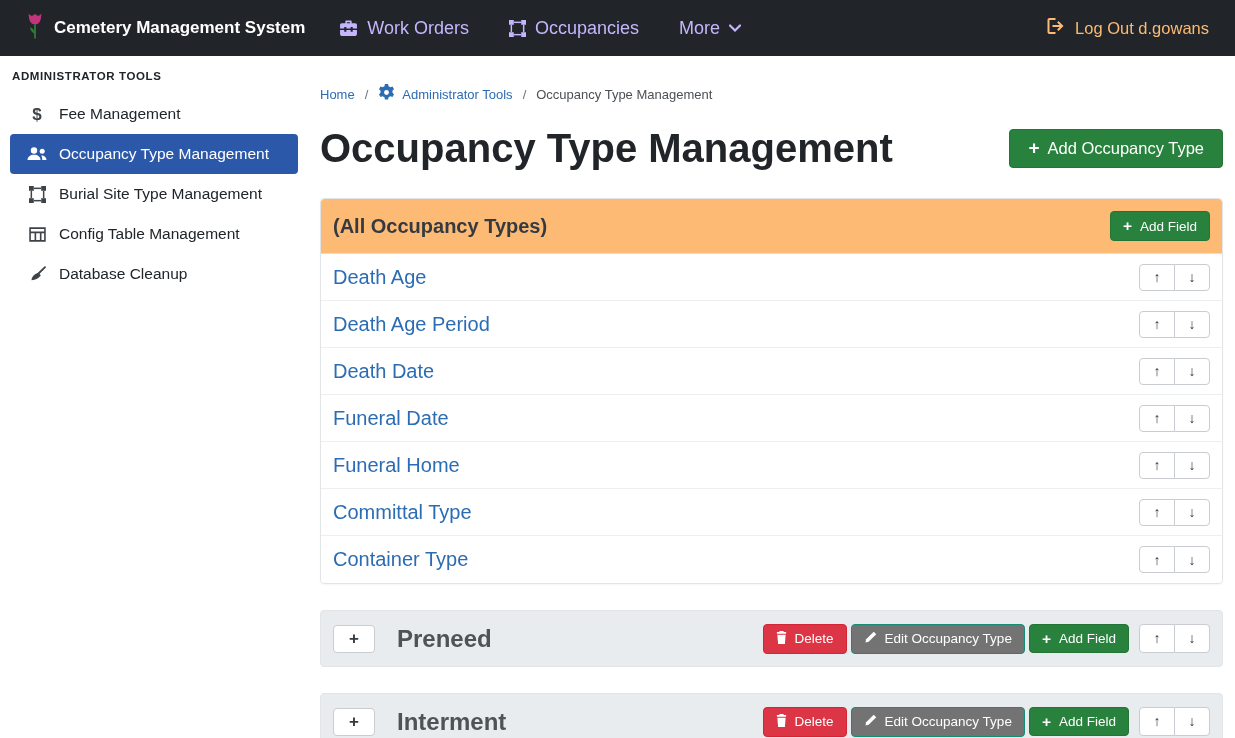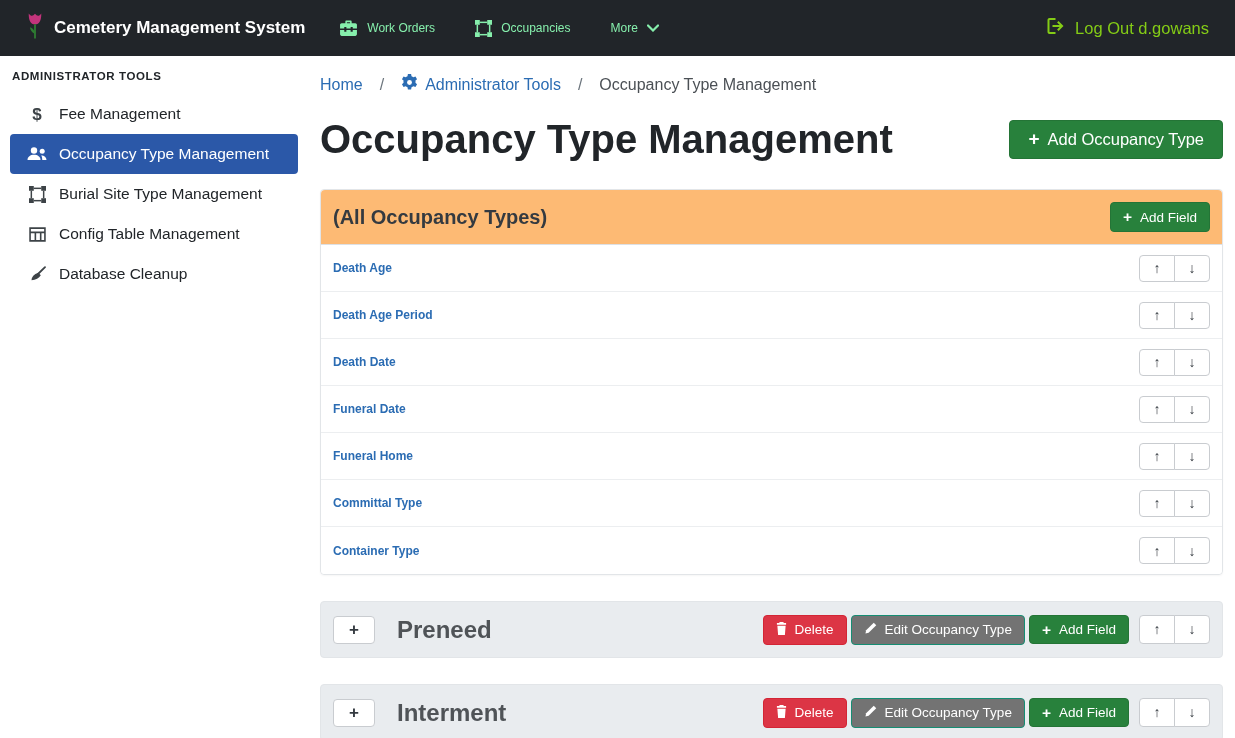--- a/index.html
+++ b/index.html
@@ -11,24 +11,24 @@
   }
 
   
   .navbar {
     height:56px; background:#212529; display:flex; align-items:center;
     padding:0 26px; color:#d8dadd;
   }
   .brand { display:flex; align-items:center; gap:10px; margin-right:34px; cursor:pointer; }
   .brand-title { color:#ffffff; font-weight:700; font-size:17px; white-space:nowrap; }
   .nav-items { display:flex; align-items:center; gap:40px; }
-  .nav-item { display:flex; align-items:center; gap:9px; font-size:12px; color:#86efac; cursor:pointer; white-space:nowrap; }
+  .nav-item { display:flex; align-items:center; gap:9px; font-size:18px; color:#c4b5fd; cursor:pointer; white-space:nowrap; }
   .nav-item svg { display:block; }
   .nav-spacer { flex:1; }
-  .logout { display:flex; align-items:center; gap:9px; font-size:16.5px; color:#84cc16; cursor:pointer; white-space:nowrap; }
+  .logout { display:flex; align-items:center; gap:9px; font-size:16.5px; color:#fdba74; cursor:pointer; white-space:nowrap; }
 
   
   .layout { display:flex; height:682px; }
 
   
   .sidebar { width:308px; flex:0 0 308px; padding-top:8px; }
   .sidebar-header {
     padding:6px 14px 12px 12px; font-size:11.5px; font-weight:700;
     letter-spacing:0.6px; color:#212529;
   }
@@ -40,21 +40,21 @@
   .side-item.active {
     background:#2b58a8; color:#ffffff; border-radius:4px;
     margin:0 10px; padding-left:16px;
   }
   .side-item.active .side-icon { color:#ffffff; }
   .dollar-glyph { font-weight:700; font-size:17px; line-height:1; }
 
   
   .main { flex:1; padding:14px 12px 0 12px; }
 
-  .breadcrumb { display:flex; align-items:center; gap:17px; font-size:16px; margin:4px 0 0 0; }
+  .breadcrumb { display:flex; align-items:center; gap:10px; font-size:13px; margin:14px 0 0 0; }
   .crumb-link { color:#2b6cb3; text-decoration:none; cursor:pointer; display:flex; align-items:center; gap:7px; }
   .crumb-sep { color:#6c757d; }
   .crumb-current { color:#4b5055; }
 
   .title-row { display:flex; justify-content:space-between; align-items:center; margin:22px 0 28px 0; }
   .page-title { font-size:40px; font-weight:600; color:#212529; margin:0; line-height:1.1; }
 
   .btn {
     display:inline-flex; align-items:center; gap:8px; border:1px solid transparent;
     border-radius:4px; color:#ffffff; cursor:pointer; white-space:nowrap;
@@ -73,21 +73,21 @@
     background:#fdba74; border-bottom:1px solid #dde0e4; border-radius:4px 4px 0 0;
     display:flex; justify-content:space-between; align-items:center;
     padding:12px 12px; height:55px;
   }
   .card-header-title { font-size:20px; font-weight:600; color:#343a40; }
   .field-row {
     display:flex; justify-content:space-between; align-items:center;
     padding:0 12px; height:47px; border-bottom:1px solid #eceef0; background:#ffffff;
   }
   .field-row:last-child { border-bottom:none; border-radius:0 0 4px 4px; }
-  .field-label { color:#2b6cb3; font-weight:700; font-size:12px; cursor:pointer; }
+  .field-label { color:#2b6cb3; font-weight:400; font-size:20px; cursor:pointer; }
 
   .arrow-group { display:flex; }
   .arrow-btn {
     width:36px; height:27px; background:#ffffff; border:1px solid #c9ccd0; color:#343a40;
     display:flex; align-items:center; justify-content:center; font-size:14px; cursor:pointer;
     padding:0;
   }
   .arrow-btn.first { border-radius:4px 0 0 4px; }
   .arrow-btn.last { border-radius:0 4px 4px 0; margin-left:-1px; }
   .arrow-group.tall .arrow-btn { height:29px; }

